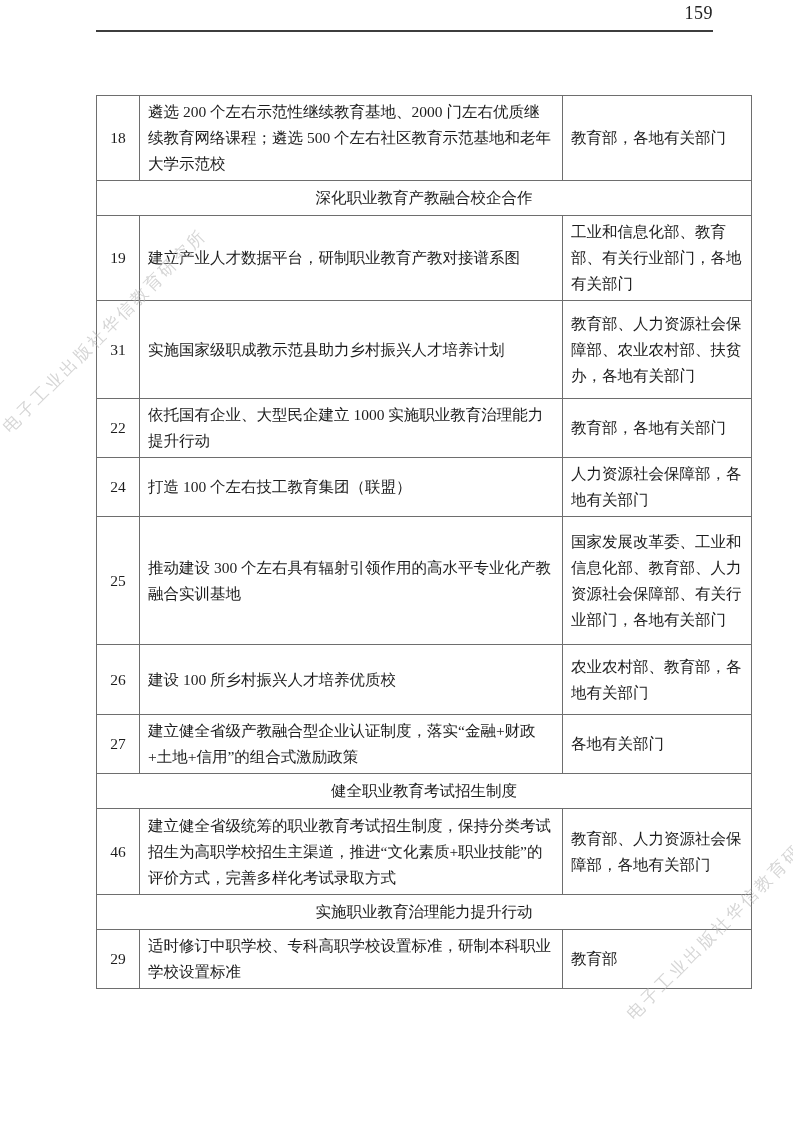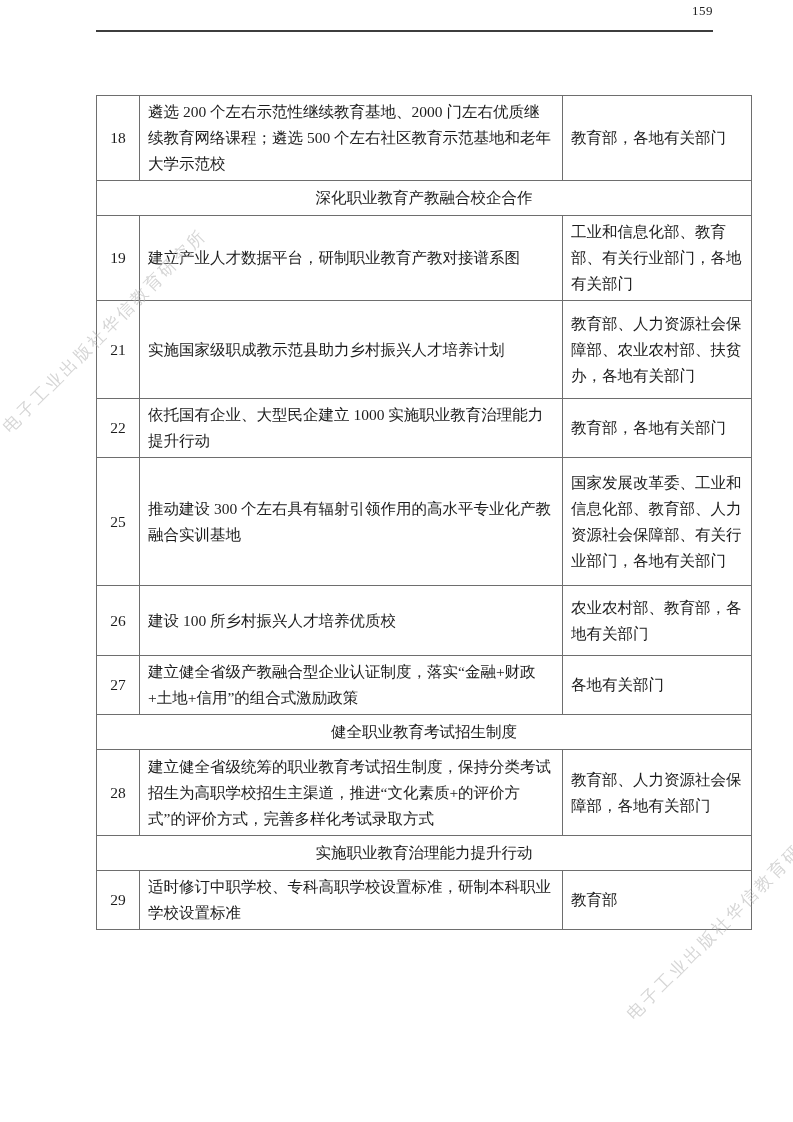--- a/index.html
+++ b/index.html
@@ -12,21 +12,21 @@
     height: 1122px;
     position: relative;
     font-family: "Liberation Serif", "DejaVu Serif", serif;
     color: #1c1c1c;
     overflow: hidden;
   }
   .page-number {
     position: absolute;
     top: 3px;
     right: 80px;
-    font-size: 13px;
+    font-size: 18px;
     color: #222;
     letter-spacing: 0.5px;
   }
   .header-rule {
     position: absolute;
     top: 30px;
     left: 96px;
     width: 617px;
     height: 0;
     border-top: 2px solid #3d3d3d;
@@ -94,50 +94,55 @@
     </tr>
     <tr style="height:35px;">
       <td class="section" colspan="3">深化职业教育产教融合校企合作</td>
     </tr>
     <tr style="height:80px;">
       <td class="num">19</td>
       <td class="task">建立产业人才数据平台，研制职业教育产教对接谱系图</td>
       <td class="dept">工业和信息化部、教育部、有关行业部门，各地有关部门</td>
     </tr>
     <tr style="height:98px;">
-      <td class="num">21</td>
+      <td class="num">31</td>
       <td class="task">实施国家级职成教示范县助力乡村振兴人才培养计划</td>
       <td class="dept">教育部、人力资源社会保障部、农业农村部、扶贫办，各地有关部门</td>
     </tr>
     <tr style="height:54px;">
       <td class="num">22</td>
       <td class="task">依托国有企业、大型民企建立 1000 实施职业教育治理能力提升行动</td>
       <td class="dept">教育部，各地有关部门</td>
+    </tr>
+    <tr style="height:54px;">
+      <td class="num">24</td>
+      <td class="task">打造 100 个左右技工教育集团（联盟）</td>
+      <td class="dept">人力资源社会保障部，各地有关部门</td>
     </tr>
     <tr style="height:128px;">
       <td class="num">25</td>
       <td class="task">推动建设 300 个左右具有辐射引领作用的高水平专业化产教融合实训基地</td>
       <td class="dept">国家发展改革委、工业和信息化部、教育部、人力资源社会保障部、有关行业部门，各地有关部门</td>
     </tr>
     <tr style="height:70px;">
       <td class="num">26</td>
       <td class="task">建设 100 所乡村振兴人才培养优质校</td>
       <td class="dept">农业农村部、教育部，各地有关部门</td>
     </tr>
     <tr style="height:58px;">
       <td class="num">27</td>
       <td class="task">建立健全省级产教融合型企业认证制度，落实“金融+财政+土地+信用”的组合式激励政策</td>
       <td class="dept">各地有关部门</td>
     </tr>
     <tr style="height:35px;">
       <td class="section" colspan="3">健全职业教育考试招生制度</td>
     </tr>
     <tr style="height:86px;">
-      <td class="num">28</td>
-      <td class="task">建立健全省级统筹的职业教育考试招生制度，保持分类考试招生为高职学校招生主渠道，推进“文化素质+的评价方式”的评价方式，完善多样化考试录取方式</td>
+      <td class="num">46</td>
+      <td class="task">建立健全省级统筹的职业教育考试招生制度，保持分类考试招生为高职学校招生主渠道，推进“文化素质+职业技能”的评价方式，完善多样化考试录取方式</td>
       <td class="dept">教育部、人力资源社会保障部，各地有关部门</td>
     </tr>
     <tr style="height:35px;">
       <td class="section" colspan="3">实施职业教育治理能力提升行动</td>
     </tr>
     <tr style="height:56px;">
       <td class="num">29</td>
       <td class="task">适时修订中职学校、专科高职学校设置标准，研制本科职业学校设置标准</td>
       <td class="dept">教育部</td>
     </tr>

